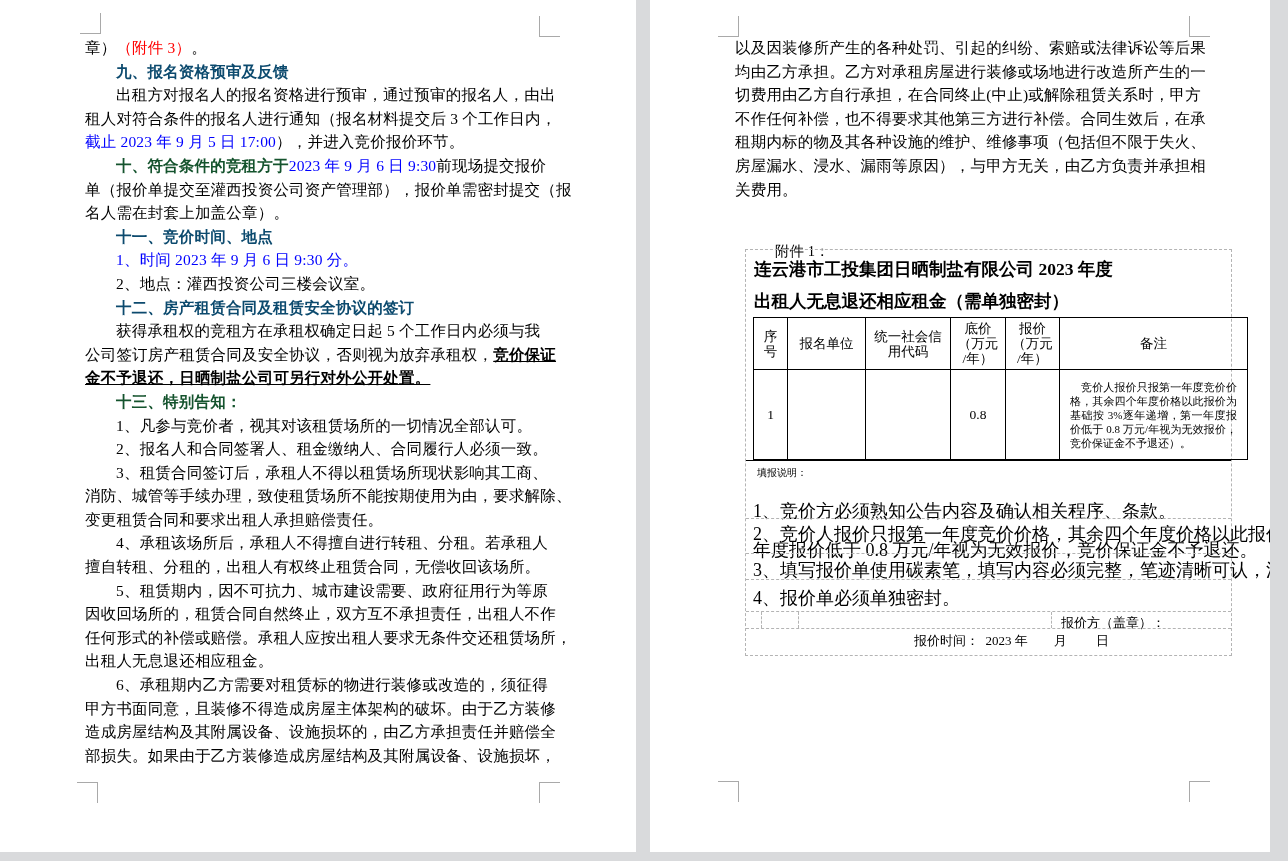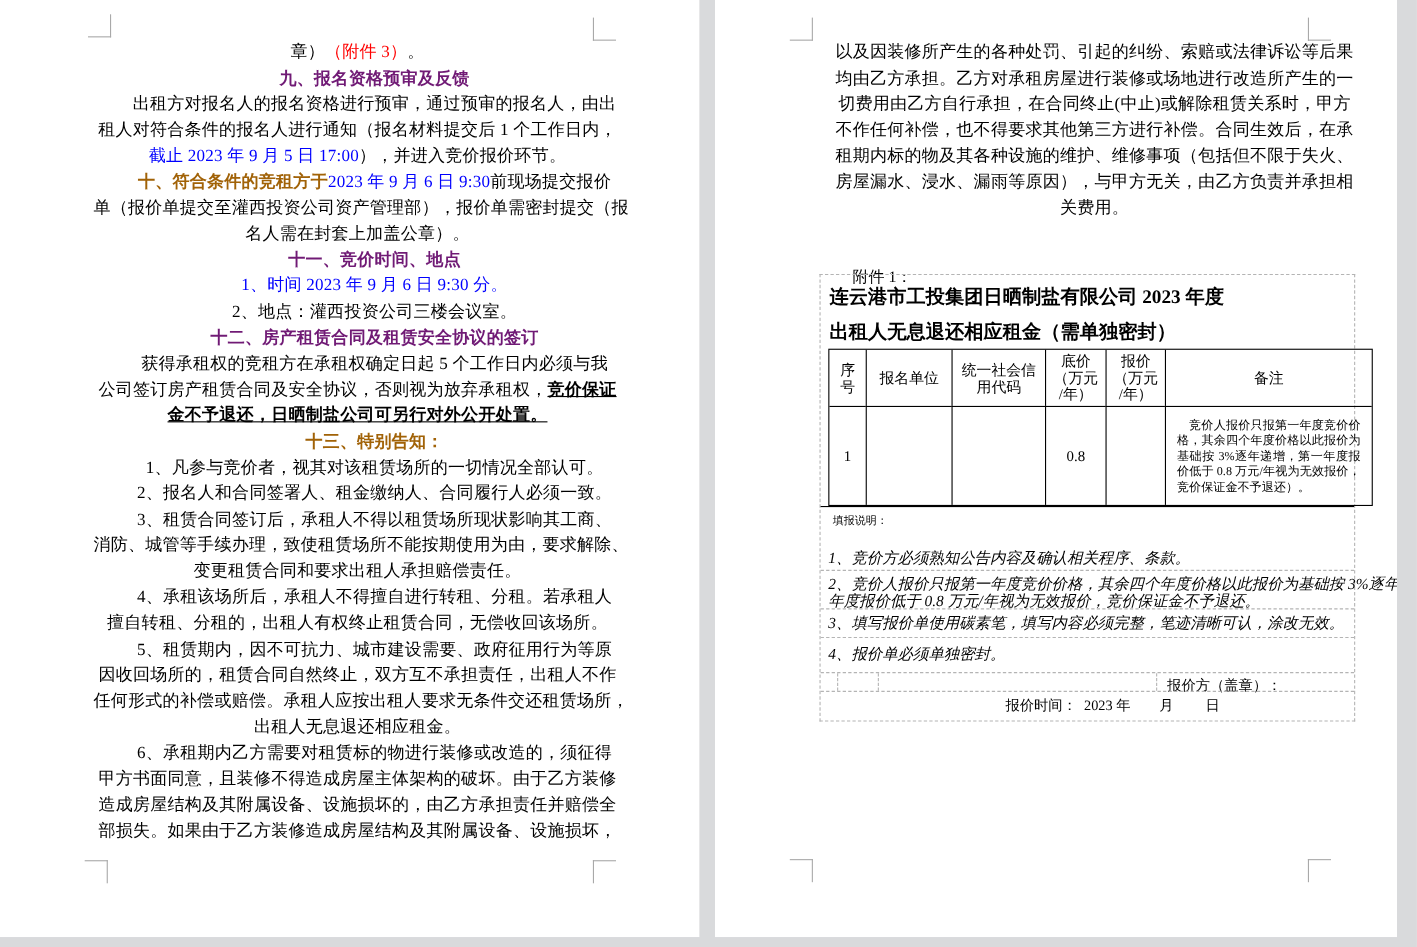--- a/index.html
+++ b/index.html
@@ -4,27 +4,27 @@
 <style>
   html,body{margin:0;padding:0;}
   .root{position:relative;width:1288px;height:861px;background:#d9dadc;overflow:hidden;
         font-family:"Liberation Serif","DejaVu Serif",serif;color:#000;}
   .page{position:absolute;top:0;height:852px;background:#ffffff;overflow:hidden;}
   #page1{left:0;width:636px;}
   #page2{left:650px;width:620px;}
   .gutter{position:absolute;background:#d9dadc;}
   
   .textcol{position:absolute;font-size:15.5px;letter-spacing:0.2px;}
-  .ln{line-height:23.6px;height:23.6px;white-space:nowrap;text-align:center;}
+  .ln{line-height:23.6px;height:23.6px;white-space:nowrap;}
   .ln.ind{padding-left:31px;}
   .seg-k{color:#000;}
   .seg-b{color:#0000ff;}
   .seg-r{color:#ff0000;}
-  .seg-h{color:#701a75;font-weight:bold;margin-top:19px;}
-  .seg-B{color:#a16207;font-weight:bold;}
+  .seg-h{color:#0c4a6e;font-weight:bold;margin-top:19px;}
+  .seg-B{color:#14532d;font-weight:bold;}
   .seg-U{color:#000;font-weight:bold;text-decoration:underline;}
   
   .crop{position:absolute;width:20px;height:20px;}
   .crop.tl{border-right:1px solid #a9a9a9;border-bottom:1px solid #a9a9a9;}
   .crop.tr{border-left:1px solid #a9a9a9;border-bottom:1px solid #a9a9a9;}
   .crop.bl{border-right:1px solid #a9a9a9;border-top:1px solid #a9a9a9;}
   .crop.br{border-left:1px solid #a9a9a9;border-top:1px solid #a9a9a9;}
   
   .att-label{position:absolute;left:125px;top:242px;font-size:14.5px;}
   .attbox{position:absolute;left:95px;top:249px;width:487px;height:407px;
@@ -34,40 +34,40 @@
           box-sizing:border-box;display:grid;grid-template-columns:33px 78px 85px 55px 54px 1fr;
           grid-template-rows:51px 1fr;}
   .qtable>div{border-left:1px solid #000;border-top:1px solid #000;display:flex;align-items:center;
           justify-content:center;text-align:center;font-size:13.5px;line-height:15px;white-space:pre-line;}
   .qtable>div:nth-child(-n+6){border-top:none;}
   .qtable>div:nth-child(1),.qtable>div:nth-child(7){border-left:none;}
   .qtable .remark{font-size:11px;line-height:14px;padding:2px 10px;display:block;
           text-align:justify;text-indent:1em;white-space:normal;}
   .dash-h{position:absolute;left:0;right:0;border-top:1px dashed #b4b4b4;}
   .dash-v{position:absolute;top:362px;height:16px;border-left:1px dashed #b4b4b4;}
-  .note{position:absolute;left:7px;font-size:14px;white-space:nowrap;font-style:italic;}
+  .note{position:absolute;left:7px;font-size:18px;white-space:nowrap;}
   .notes-title{position:absolute;left:11px;top:216px;font-size:10px;}
   .sig{position:absolute;left:315px;top:364px;font-size:13px;white-space:pre;}
   .qtime{position:absolute;left:168px;top:382px;font-size:13px;white-space:pre;}
 </style>
 </head>
 <body>
 
 <div class="root">
 
   <div class="page" id="page1">
     <div class="crop tl" style="left:80px;top:13px;"></div>
     <div class="crop tr" style="left:539px;top:16px;"></div>
     <div class="crop bl" style="left:77px;top:782px;"></div>
     <div class="crop br" style="left:539px;top:782px;"></div>
     <div class="textcol" id="p1-lines" style="left:85px;top:36px;width:480px;">
         <div class="ln"><span class="seg-k">章）</span><span class="seg-r">（附件 3）</span><span class="seg-k">。</span></div>
         <div class="ln ind"><span class="seg-h">九、报名资格预审及反馈</span></div>
         <div class="ln ind"><span class="seg-k">出租方对报名人的报名资格进行预审，通过预审的报名人，由出</span></div>
-        <div class="ln"><span class="seg-k">租人对符合条件的报名人进行通知（报名材料提交后 1 个工作日内，</span></div>
+        <div class="ln"><span class="seg-k">租人对符合条件的报名人进行通知（报名材料提交后 3 个工作日内，</span></div>
         <div class="ln"><span class="seg-b">截止 2023 年 9 月 5 日 17:00</span><span class="seg-k">），并进入竞价报价环节。</span></div>
         <div class="ln ind"><span class="seg-B">十、符合条件的竞租方于</span><span class="seg-b">2023 年 9 月 6 日 9:30</span><span class="seg-k">前现场提交报价</span></div>
         <div class="ln"><span class="seg-k">单（报价单提交至灌西投资公司资产管理部），报价单需密封提交（报</span></div>
         <div class="ln"><span class="seg-k">名人需在封套上加盖公章）。</span></div>
         <div class="ln ind"><span class="seg-h">十一、竞价时间、地点</span></div>
         <div class="ln ind"><span class="seg-b">1、时间 2023 年 9 月 6 日 9:30 分。</span></div>
         <div class="ln ind"><span class="seg-k">2、地点：灌西投资公司三楼会议室。</span></div>
         <div class="ln ind"><span class="seg-h">十二、房产租赁合同及租赁安全协议的签订</span></div>
         <div class="ln ind"><span class="seg-k">获得承租权的竞租方在承租权确定日起 5 个工作日内必须与我</span></div>
         <div class="ln"><span class="seg-k">公司签订房产租赁合同及安全协议，否则视为放弃承租权，</span><span class="seg-U">竞价保证</span></div>

